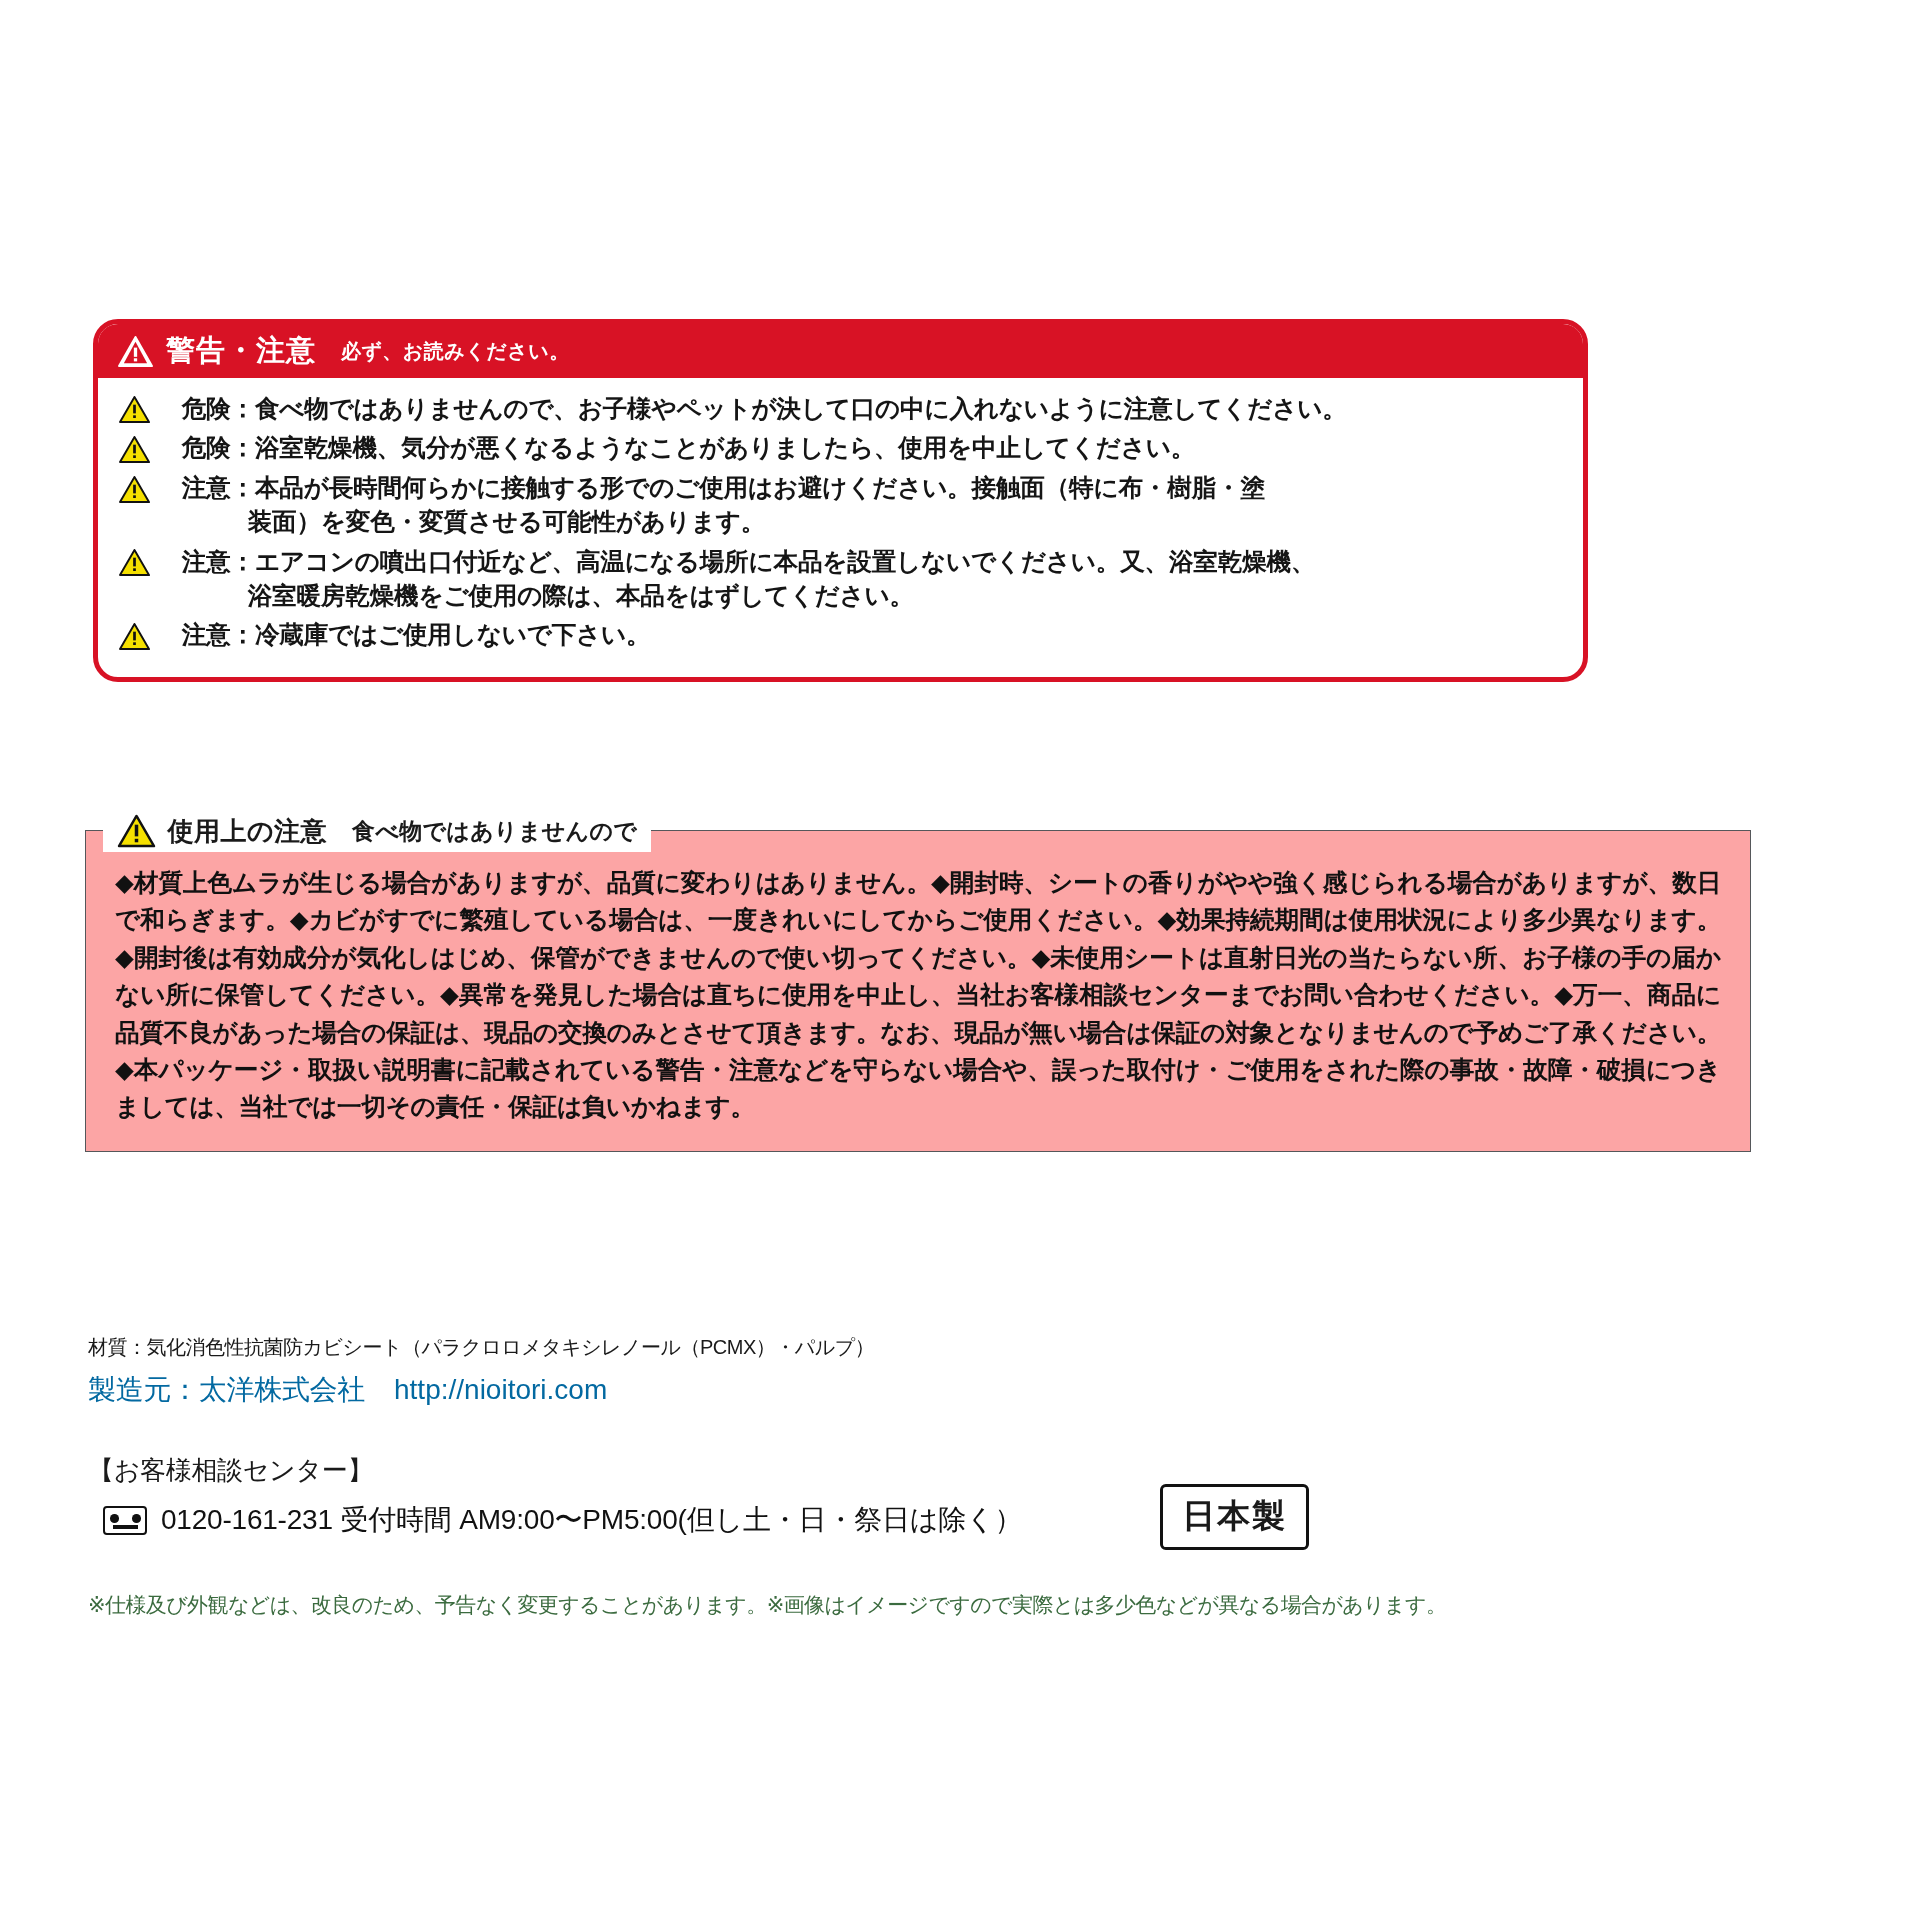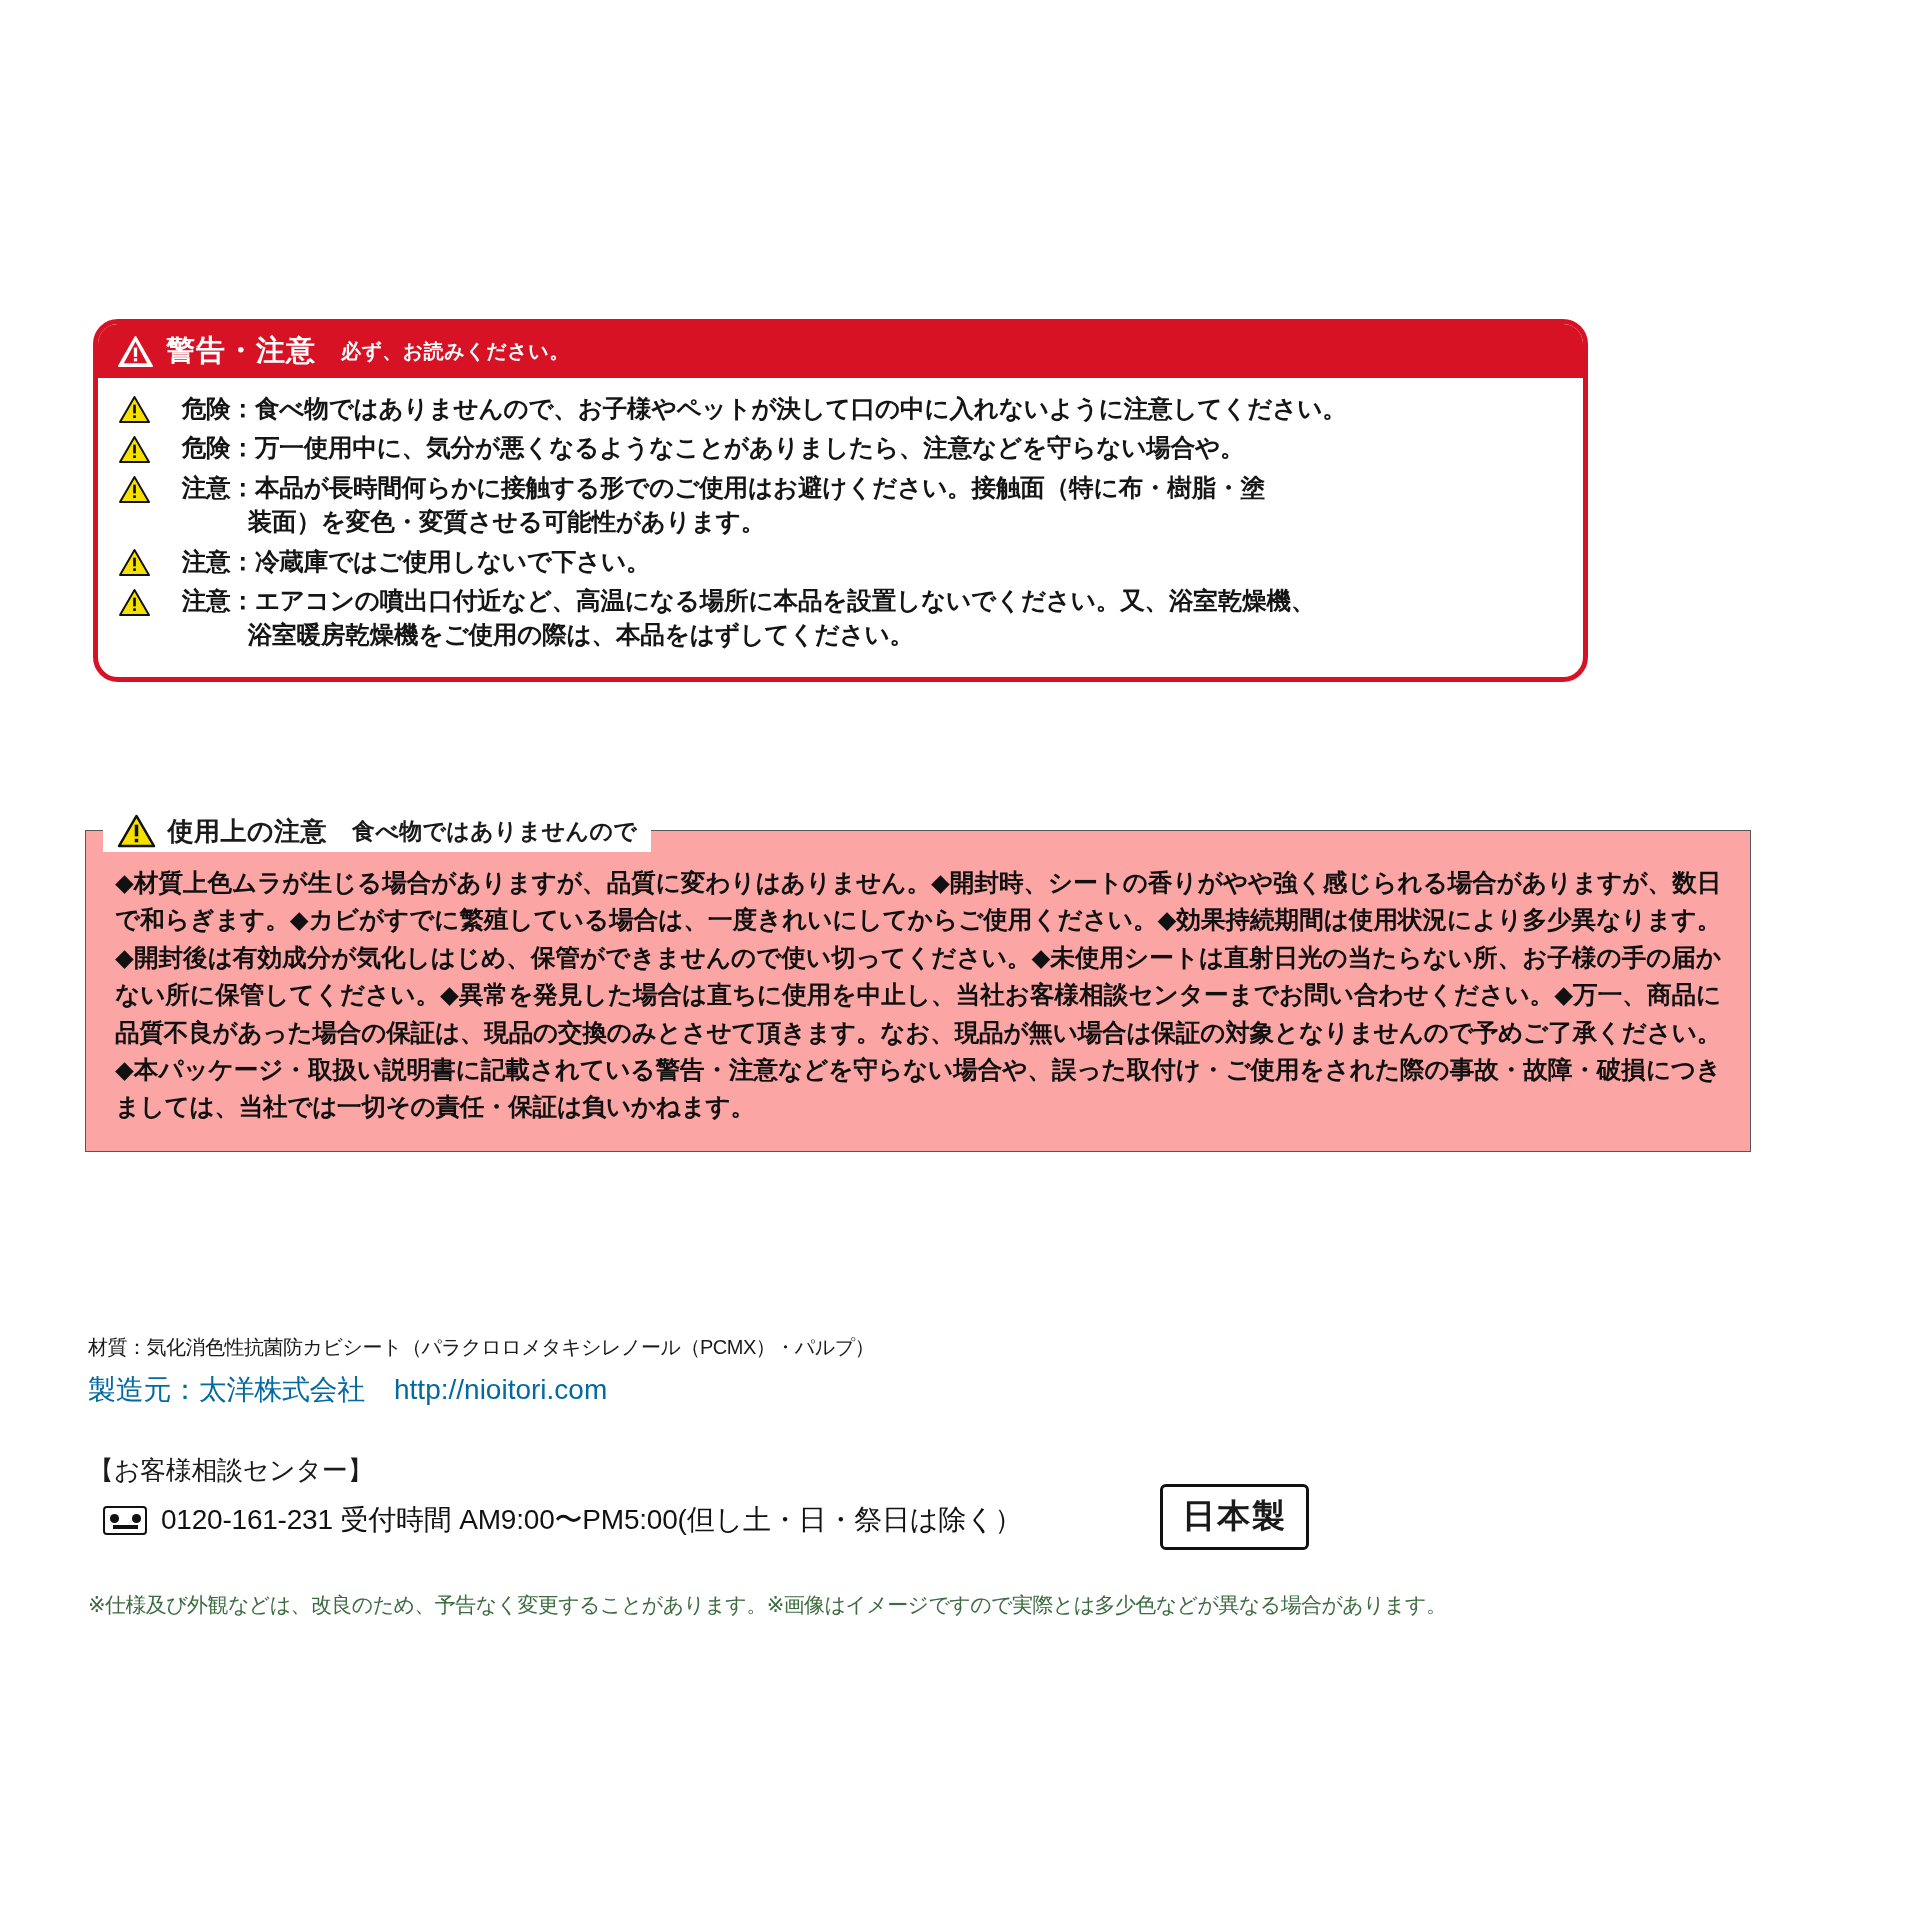--- a/index.html
+++ b/index.html
@@ -259,21 +259,21 @@
 
       <div class="warn-row">
         <span class="tri">
           <svg class="tri-svg" width="31" height="28" viewBox="0 0 32 29" aria-hidden="true">
             <polygon points="16,1 31,27 1,27" fill="#f5e000" stroke="#111111" stroke-width="2" stroke-linejoin="round"></polygon>
             <rect x="14.6" y="9" width="2.8" height="9" fill="#111111"></rect>
             <rect x="14.6" y="20" width="2.8" height="2.8" fill="#111111"></rect>
           </svg>
         </span>
         <div class="warn-text">
-          <span class="lbl">危険：</span><span>万一使用中に、気分が悪くなるようなことがありましたら、注意などを守らない場合や。</span>
+          <span class="lbl">危険：</span><span>浴室乾燥機、気分が悪くなるようなことがありましたら、使用を中止してください。</span>
         </div>
       </div>
 
       <div class="warn-row">
         <span class="tri">
           <svg class="tri-svg" width="31" height="28" viewBox="0 0 32 29" aria-hidden="true">
             <polygon points="16,1 31,27 1,27" fill="#f5e000" stroke="#111111" stroke-width="2" stroke-linejoin="round"></polygon>
             <rect x="14.6" y="9" width="2.8" height="9" fill="#111111"></rect>
             <rect x="14.6" y="20" width="2.8" height="2.8" fill="#111111"></rect>
           </svg>
@@ -286,35 +286,35 @@
 
       <div class="warn-row">
         <span class="tri">
           <svg class="tri-svg" width="31" height="28" viewBox="0 0 32 29" aria-hidden="true">
             <polygon points="16,1 31,27 1,27" fill="#f5e000" stroke="#111111" stroke-width="2" stroke-linejoin="round"></polygon>
             <rect x="14.6" y="9" width="2.8" height="9" fill="#111111"></rect>
             <rect x="14.6" y="20" width="2.8" height="2.8" fill="#111111"></rect>
           </svg>
         </span>
         <div class="warn-text">
-          <span class="lbl">注意：</span><span>冷蔵庫ではご使用しないで下さい。</span>
-        </div>
-      </div>
-
-      <div class="warn-row">
-        <span class="tri">
-          <svg class="tri-svg" width="31" height="28" viewBox="0 0 32 29" aria-hidden="true">
-            <polygon points="16,1 31,27 1,27" fill="#f5e000" stroke="#111111" stroke-width="2" stroke-linejoin="round"></polygon>
-            <rect x="14.6" y="9" width="2.8" height="9" fill="#111111"></rect>
-            <rect x="14.6" y="20" width="2.8" height="2.8" fill="#111111"></rect>
-          </svg>
-        </span>
-        <div class="warn-text">
           <span class="lbl">注意：</span><span>エアコンの噴出口付近など、高温になる場所に本品を設置しないでください。又、浴室乾燥機、</span>
           <span class="cont">浴室暖房乾燥機をご使用の際は、本品をはずしてください。</span>
+        </div>
+      </div>
+
+      <div class="warn-row">
+        <span class="tri">
+          <svg class="tri-svg" width="31" height="28" viewBox="0 0 32 29" aria-hidden="true">
+            <polygon points="16,1 31,27 1,27" fill="#f5e000" stroke="#111111" stroke-width="2" stroke-linejoin="round"></polygon>
+            <rect x="14.6" y="9" width="2.8" height="9" fill="#111111"></rect>
+            <rect x="14.6" y="20" width="2.8" height="2.8" fill="#111111"></rect>
+          </svg>
+        </span>
+        <div class="warn-text">
+          <span class="lbl">注意：</span><span>冷蔵庫ではご使用しないで下さい。</span>
         </div>
       </div>
 
     </div>
   </div>
 
   <div class="notice-box">
     <div class="notice-legend">
       <span>
         <svg class="tri-svg" width="39" height="35" viewBox="0 0 40 36" aria-hidden="true">

